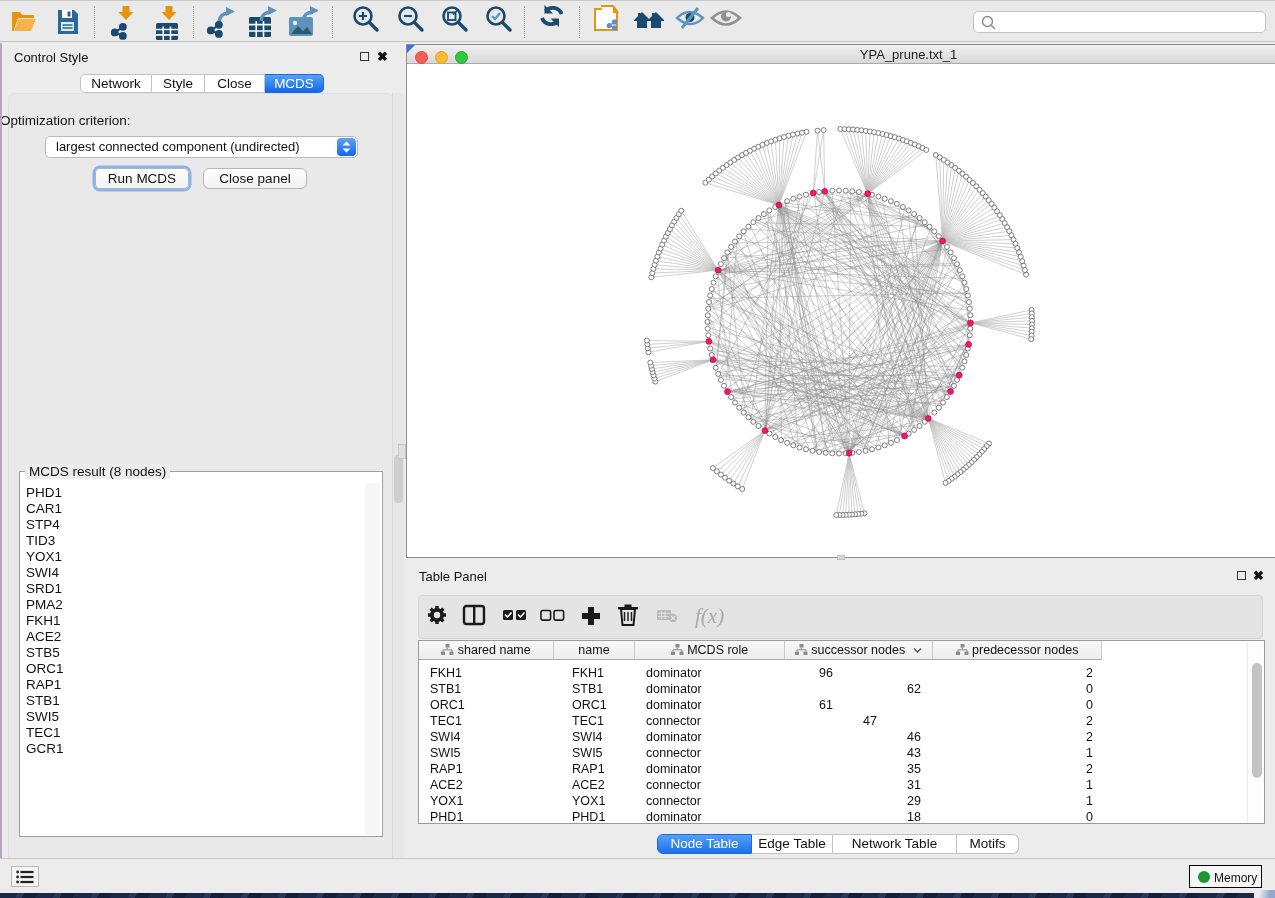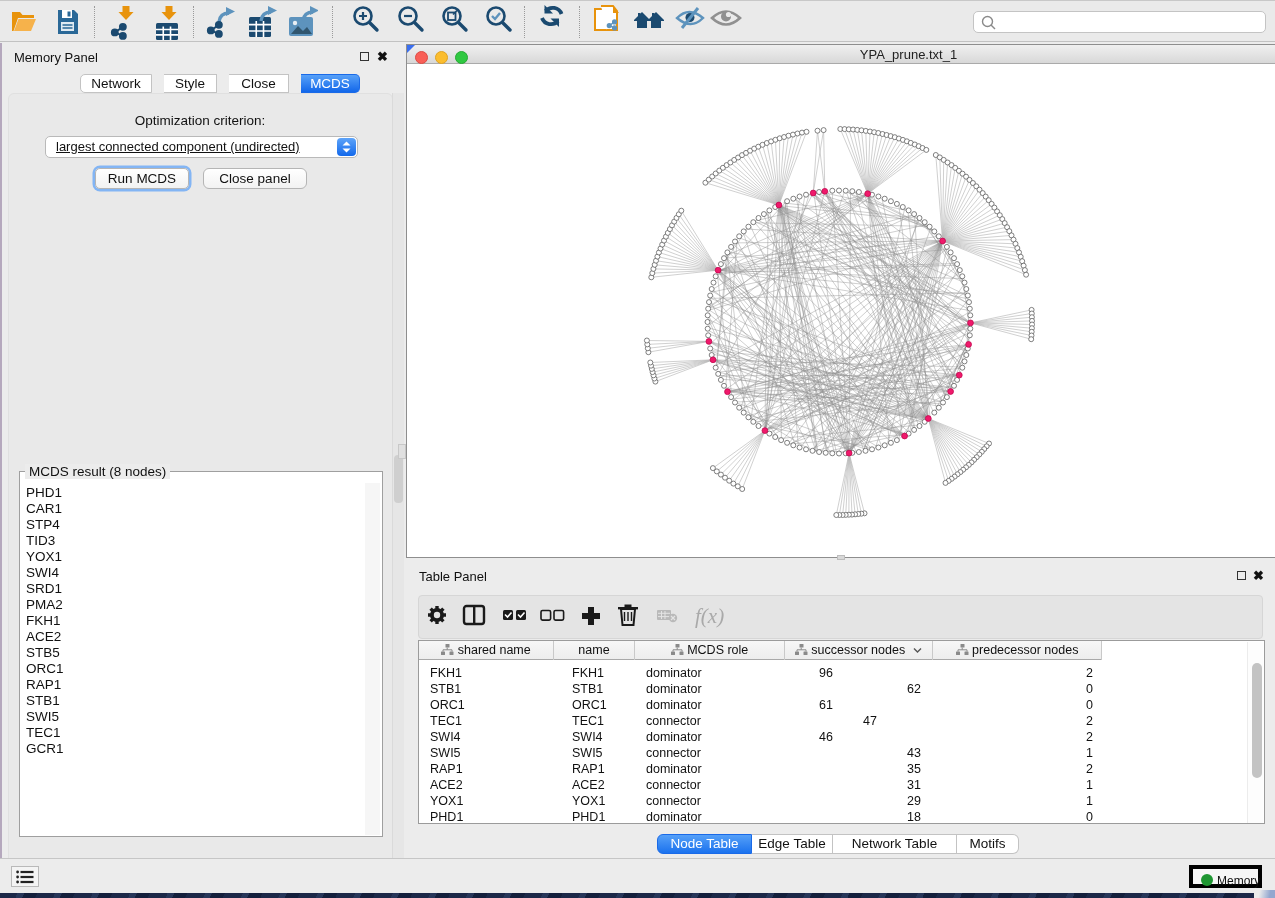--- a/index.html
+++ b/index.html
@@ -9,27 +9,27 @@
 #toolbar{left:0;top:0;width:1275px;height:42px;background:#eaeaea;border-top:1px solid #c8c8c8;border-bottom:1px solid #c2c2c2;}
 .tsep{position:absolute;top:5px;height:32px;border-left:1px dotted #9a9a9a;width:0;}
 .ticon{position:absolute;top:3px;}
 
 #search{position:absolute;left:973px;top:10px;width:293px;height:22px;background:#fff;border:1px solid #c4c4c4;border-radius:5px;}
 
 #cpanel{left:0;top:43px;width:404px;height:815px;background:#ececec;}
 .ptitle{font-size:13px;color:#111;}
 .wicon{position:absolute;width:9px;height:9px;border:1.5px solid #333;}
 .xicon{position:absolute;font-size:13px;font-weight:bold;color:#111;line-height:11px;}
-#cptabs{position:absolute;left:80px;top:31px;height:19px;display:flex;font-size:13.5px;gap:12px;}
+#cptabs{position:absolute;left:80px;top:31px;height:19px;display:flex;font-size:13.5px;}
 #cptabs .seg{background:#fff;border:1px solid #c3c3c3;border-left:none;line-height:17.5px;color:#111;text-align:center;}
 #cptabs .seg:first-child{border-left:1px solid #c3c3c3;border-radius:5px 0 0 5px;}
 #cptabs .seg.sel{background:linear-gradient(#57a1f8,#1267ea);color:#fff;border-color:#1a6ae8;border-radius:0 5px 5px 0;}
 #cpinner{position:absolute;left:8px;top:50px;width:385px;height:766px;background:#e9e9e9;border-radius:6px 6px 0 0;border:1px solid #e0e0e0;}
-#optlabel{position:absolute;left:0;top:70px;width:400px;text-align:center;font-size:13.5px;color:#111;}
-#dropdown{position:absolute;left:45px;top:93px;width:313px;height:22px;background:#fff;border:1px solid #b9b9b9;border-radius:5px;font-size:13px;color:#111;line-height:20px;padding-left:10px;text-decoration:underline;}
+#optlabel{position:absolute;left:0;top:70px;width:400px;text-align:left;font-size:13.5px;color:#111;}
+#dropdown{position:absolute;left:45px;top:93px;width:313px;height:22px;background:#fff;border:1px solid #b9b9b9;border-radius:5px;font-size:13px;color:#111;line-height:20px;padding-left:10px;}
 #dropstep{position:absolute;right:1px;top:1px;width:19px;height:18px;border-radius:4px;background:linear-gradient(#5ea4f9,#1268eb);color:#fff;}
 .btn{position:absolute;height:21px;background:linear-gradient(#ffffff,#f2f2f2);border:1px solid #b5b5b5;border-radius:5px;font-size:13.5px;color:#111;text-align:center;line-height:19px;}
 #mcdsbox{position:absolute;left:19px;top:428px;width:364px;height:366px;border:1px solid #9f9f9f;background:#fff;}
 #mcdslbl{position:absolute;left:25px;top:421px;background:#ececec;padding:0 4px;font-size:13.5px;color:#111;}
 #mcdslist{position:absolute;left:2px;top:13px;font-size:13.5px;color:#111;line-height:16px;}
 #mcdssb{position:absolute;right:2px;top:11px;width:15px;height:352px;background:#f6f6f6;}
 
 #splitter{left:398px;top:444px;width:8px;height:15px;background:#e0e0e0;border:1px solid #c8c8c8;}
 
 #netwin{left:406px;top:44px;width:869px;height:514px;background:#fff;border:1px solid #8e8e8e;border-right:none;}
@@ -43,21 +43,21 @@
 .hrow{position:absolute;left:0;top:0;height:19px;background:linear-gradient(#f7f7f7,#ededed);border-bottom:1px solid #a9a9a9;font-size:12.5px;color:#111;}
 .hcell{position:absolute;top:0;height:19px;border-right:1px solid #c9c9c9;text-align:center;line-height:18px;}
 .trow{position:absolute;font-size:12.5px;color:#111;height:16px;line-height:16px;}
 #ttabs{position:absolute;left:251px;top:274px;height:20px;display:flex;font-size:13.5px;}
 #ttabs .seg{background:#fff;border:1px solid #c3c3c3;border-left:none;line-height:18px;color:#111;text-align:center;}
 #ttabs .seg.sel{background:linear-gradient(#55a0f8,#1b72ee);color:#fff;border:1px solid #1a6ae8;border-radius:6px 0 0 6px;}
 #ttabs .seg:last-child{border-radius:0 6px 6px 0;}
 
 #statusbar{left:0;top:858px;width:1275px;height:35px;background:#ececec;border-top:1px solid #c6c6c6;}
 #listbtn{position:absolute;left:11px;top:7px;width:28px;height:21px;background:#f4f4f4;border:1px solid #b9b9b9;}
-#membtn{position:absolute;right:13px;top:6px;width:73px;height:23px;background:#f6f6f6;border:4px solid #000000;font-size:12px;color:#111;}
+#membtn{position:absolute;right:13px;top:6px;width:73px;height:23px;background:#f6f6f6;border:1px solid #000000;font-size:12px;color:#111;}
 #desktop{left:0;top:893px;width:1275px;height:5px;background:repeating-linear-gradient(115deg,#1c2848 0 16px,#273659 16px 22px,#141f3c 22px 34px);}
 #leftedge{left:0;top:43px;width:2px;height:850px;background:#b5a8bd;}
 </style></head><body>
 <div id="toolbar" class="abs">
     <svg class="ticon" style="left:9px" width="28" height="36" viewBox="0 0 28 36">
       <path d="M3 8h8l2.5 3H25v3H9L4.5 27H3z" fill="#e8930c"></path>
       <path d="M5 27l4.5-12H27L22 27z" fill="#f6b24b"></path>
     </svg>
     <svg class="ticon" style="left:54px" width="27" height="36" viewBox="0 0 27 36">
       <path d="M4 6h16l4 4v20H4z" fill="#2a6897"></path>
@@ -169,21 +169,21 @@
       <circle cx="19.5" cy="10.5" r="2.6" fill="#eaeaea"></circle>
     </svg>
     <div id="search">
       <svg width="18" height="18" viewBox="0 0 18 18" style="position:absolute;left:6px;top:2px">
         <circle cx="7.5" cy="7.5" r="5" stroke="#8a8a8a" stroke-width="1.4" fill="none"></circle>
         <path d="M11 11l4 4" stroke="#8a8a8a" stroke-width="1.4"></path>
       </svg>
     </div>
   </div>
 <div id="cpanel" class="abs">
-  <div class="ptitle abs" style="left:14px;top:7px">Memory Panel</div>
+  <div class="ptitle abs" style="left:14px;top:7px">Control Style</div>
   <div class="wicon" style="left:360px;top:9px"></div>
   <div class="xicon" style="left:377px;top:8px">✖</div>
   <div id="cpinner"></div>
   <div id="cptabs">
       <div class="seg" style="width:72px">Network</div>
       <div class="seg" style="width:53px">Style</div>
       <div class="seg" style="width:60px">Close</div>
       <div class="seg sel" style="width:59px">MCDS</div>
     </div>
   <div id="optlabel">Optimization criterion:</div>
@@ -617,21 +617,21 @@
       <div class="trow" style="left:400px;top:56px;width:102px;text-align:left">61</div>
       <div class="trow" style="left:500px;top:56px;width:174px;text-align:right">0</div>
       <div class="trow" style="left:11px;top:72px">TEC1</div>
       <div class="trow" style="left:153px;top:72px">TEC1</div>
       <div class="trow" style="left:227px;top:72px">connector</div>
       <div class="trow" style="left:400px;top:72px;width:102px;text-align:center">47</div>
       <div class="trow" style="left:500px;top:72px;width:174px;text-align:right">2</div>
       <div class="trow" style="left:11px;top:88px">SWI4</div>
       <div class="trow" style="left:153px;top:88px">SWI4</div>
       <div class="trow" style="left:227px;top:88px">dominator</div>
-      <div class="trow" style="left:400px;top:88px;width:102px;">46</div>
+      <div class="trow" style="left:400px;top:88px;width:102px;text-align:right">46</div>
       <div class="trow" style="left:500px;top:88px;width:174px;text-align:right">2</div>
       <div class="trow" style="left:11px;top:104px">SWI5</div>
       <div class="trow" style="left:153px;top:104px">SWI5</div>
       <div class="trow" style="left:227px;top:104px">connector</div>
       <div class="trow" style="left:400px;top:104px;width:102px;text-align:right">43</div>
       <div class="trow" style="left:500px;top:104px;width:174px;text-align:right">1</div>
       <div class="trow" style="left:11px;top:120px">RAP1</div>
       <div class="trow" style="left:153px;top:120px">RAP1</div>
       <div class="trow" style="left:227px;top:120px">dominator</div>
       <div class="trow" style="left:400px;top:120px;width:102px;text-align:right">35</div>

